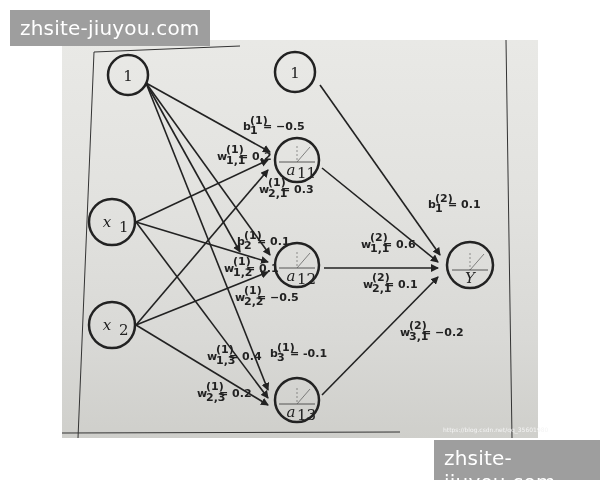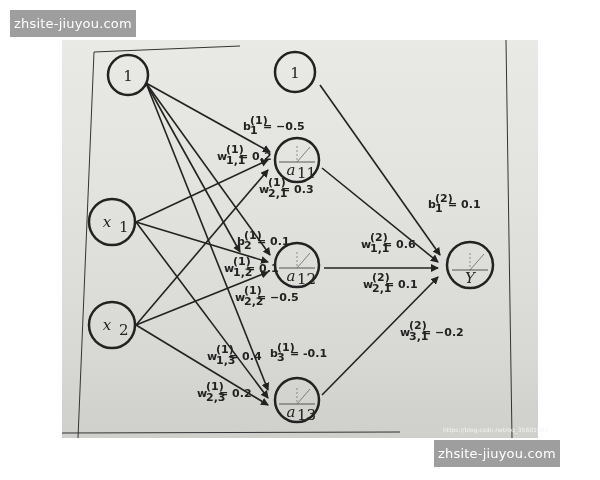--- a/index.html
+++ b/index.html
@@ -1,20 +1,20 @@
 <!DOCTYPE html>
 <html><head>
 <meta charset="utf-8">
 <style>
   html,body{margin:0;padding:0;background:#ffffff;}
   body{width:600px;height:480px;position:relative;overflow:hidden;font-family:"DejaVu Serif",serif;}
   .photo{position:absolute;left:62px;top:40px;width:476px;height:398px;
     background:linear-gradient(180deg,#e9e9e6 0%,#e2e2df 40%,#d9d9d6 75%,#cfcfcb 100%);}
   .watermark{position:absolute;background:#9e9e9e;color:#ffffff;font-family:"DejaVu Sans",sans-serif;
-    font-size:13px;padding:6px 4px;letter-spacing:0.2px;}
+    font-size:20px;padding:6px 10px;letter-spacing:0.2px;}
   .wm-top{left:10px;top:10px;}
   .wm-bottom{left:434px;top:440px;}
   svg{position:absolute;left:0;top:0;}
   .lbl{font-family:"DejaVu Sans",sans-serif;font-weight:bold;font-size:11px;fill:#222;}
   .node-text{font-family:"DejaVu Serif",serif;font-size:15px;fill:#222;}
   .credit{font-family:"DejaVu Sans",sans-serif;font-size:6px;fill:#f4f4f4;}
 </style>
 </head>
 <body>
 

